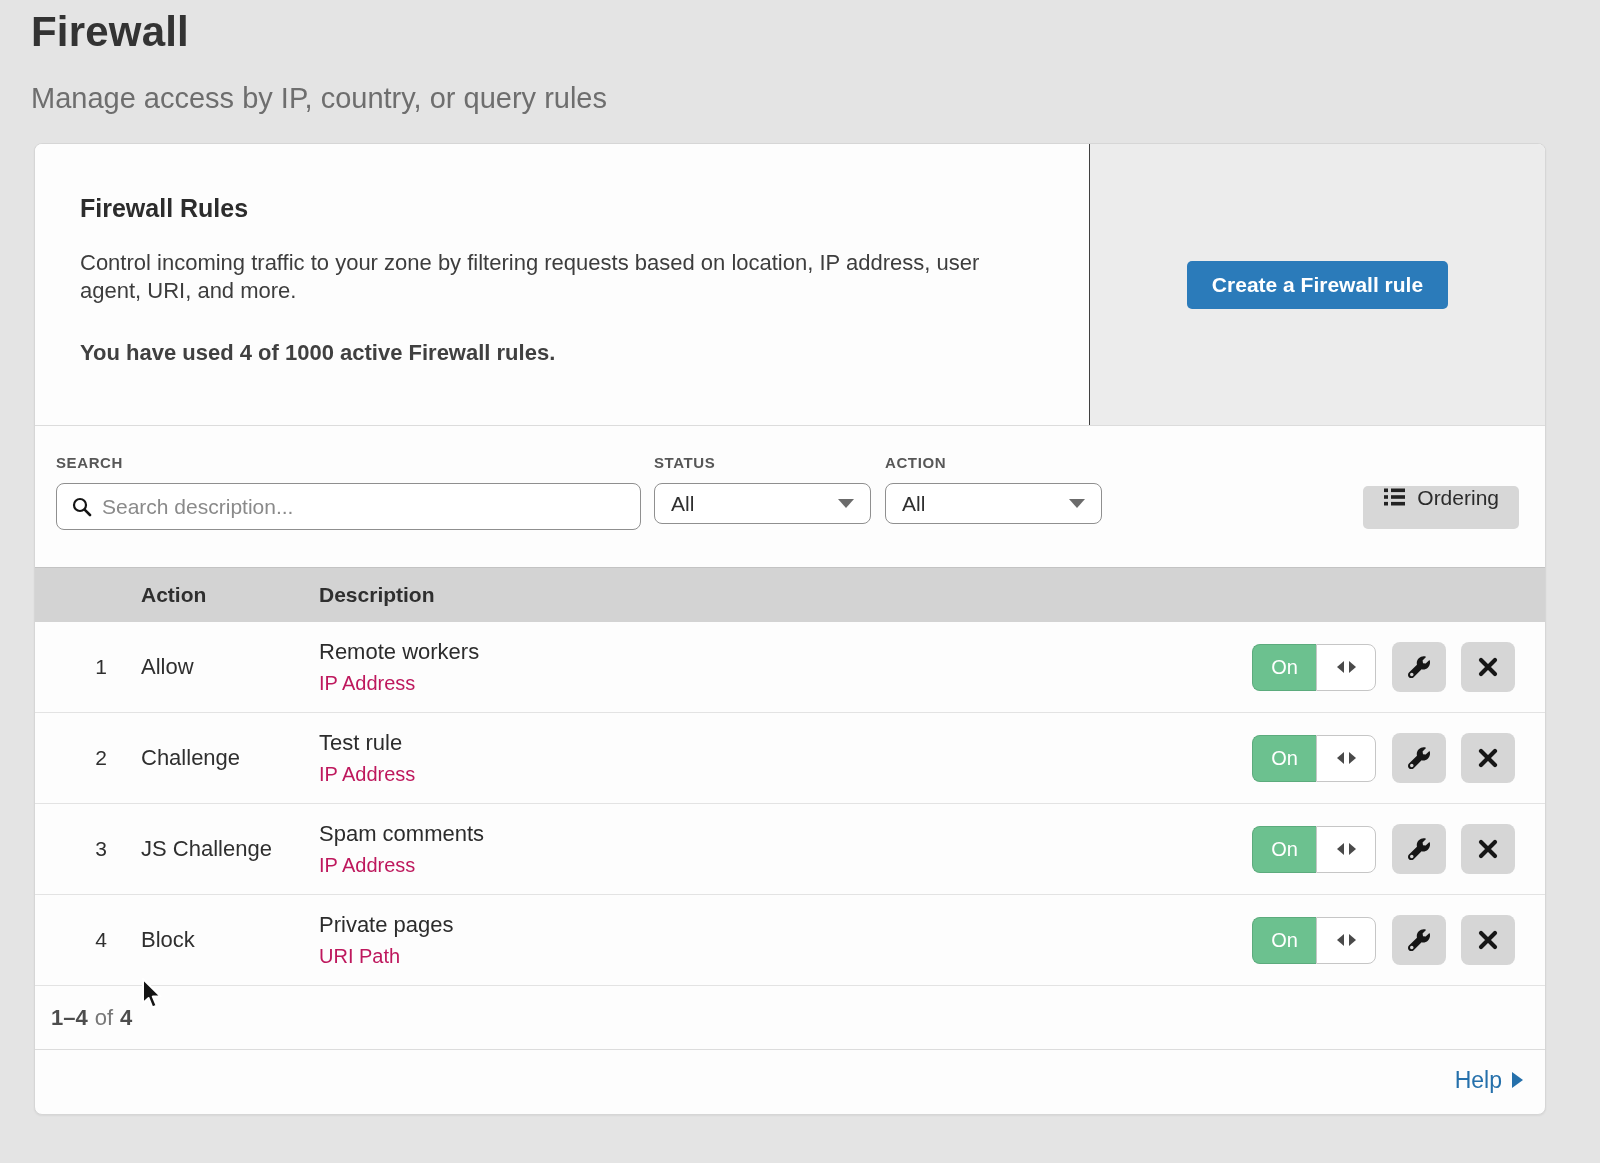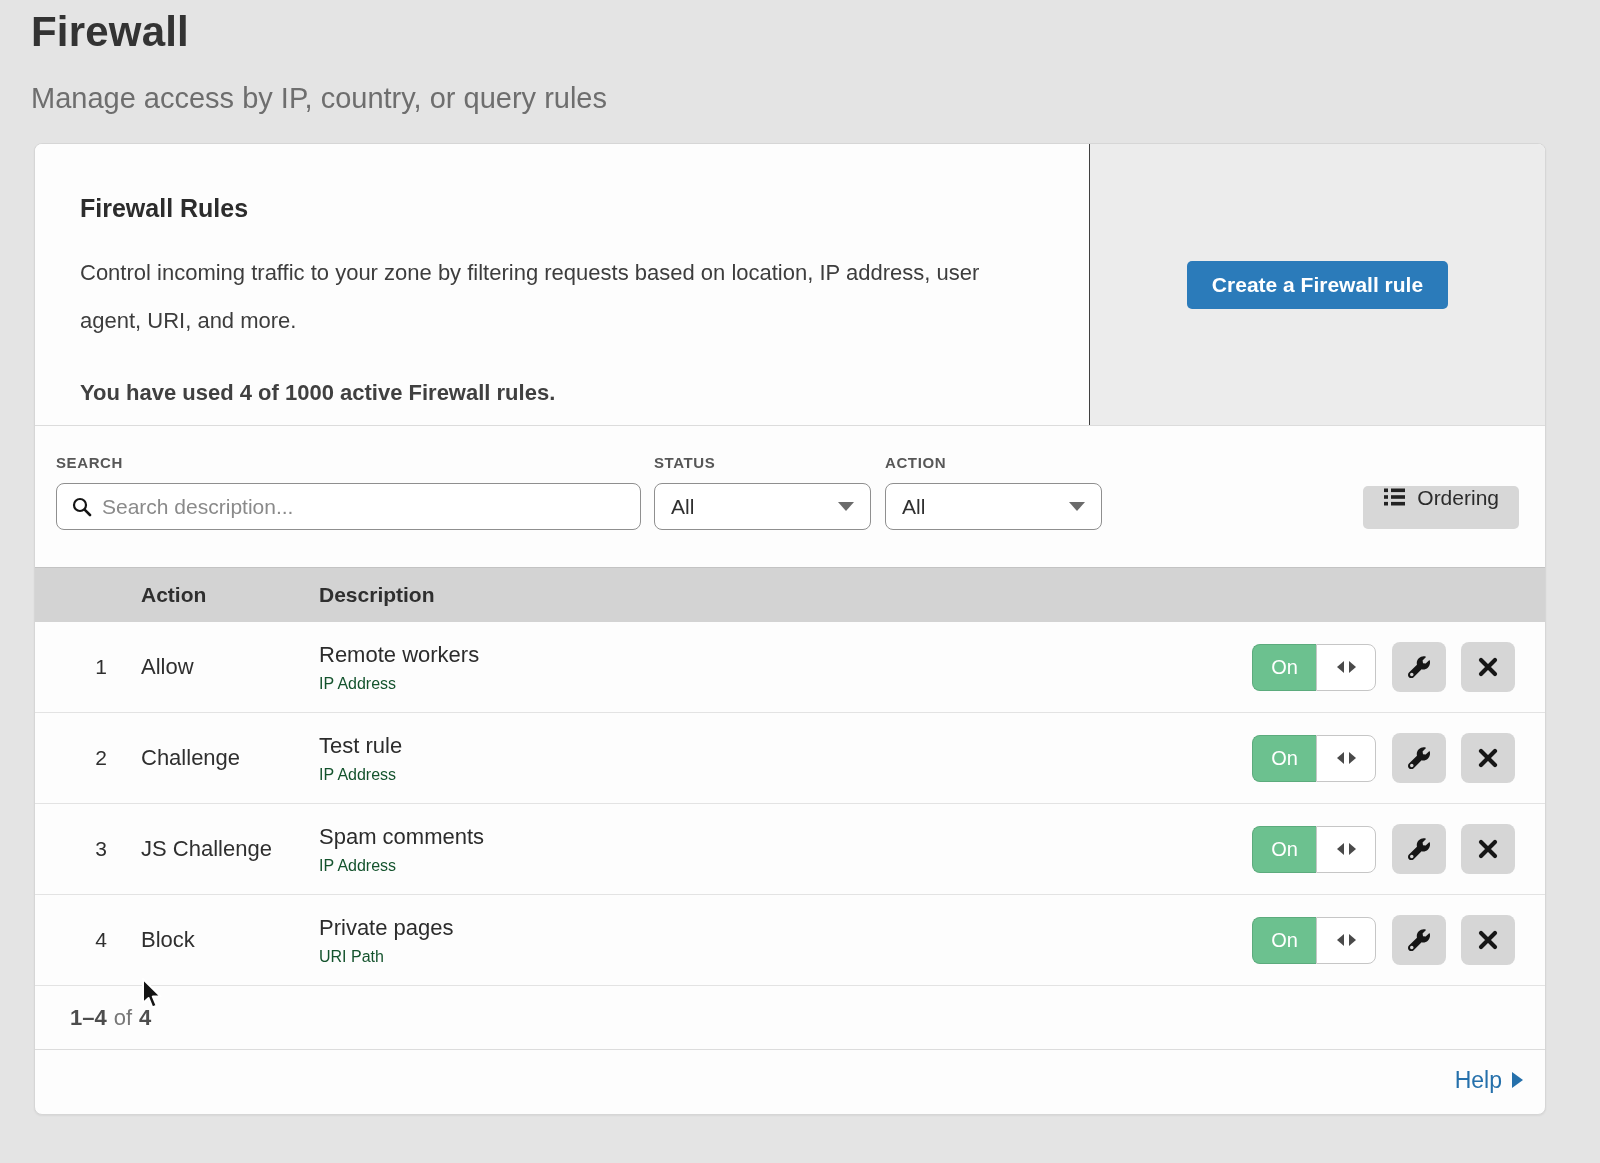--- a/index.html
+++ b/index.html
@@ -29,21 +29,21 @@
     box-shadow: 0 1px 2px rgba(0,0,0,0.06);
   }
 
   .card-top { display: flex; height: 282px; border-bottom: 1px solid #dcdcdc; }
   .card-top-left { flex: 1; padding: 50px 45px 0 45px; background: #fdfdfd; }
   .card-top-right {
     width: 456px; background: #ececec; border-left: 1px solid #404040;
     display: flex; align-items: center; justify-content: center;
   }
   .card-heading { font-size: 25px; font-weight: 700; color: #2c2c2c; margin-bottom: 26px; }
-  .card-desc { font-size: 22px; line-height: 48px; color: #3d3d3d; max-width: 955px; }
+  .card-desc { font-size: 22px; line-height: 28px; color: #3d3d3d; max-width: 955px; }
   .card-usage { margin-top: 35px; font-size: 22px; font-weight: 700; color: #404040; }
   .create-btn {
     background: #2b7bba; color: #ffffff; border: none; cursor: pointer;
     font-family: inherit; font-size: 21px; font-weight: 600;
     padding: 12px 25px; border-radius: 5px;
   }
 
   
   .filters { position: relative; height: 141px; background: #fdfdfd; }
   .filter-label {
@@ -59,21 +59,21 @@
     border: 1.5px solid #8f8f8f; border-radius: 8px;
     background: #fff; display: flex; align-items: center; padding: 0 14px; gap: 9px;
   }
   .search-box input {
     flex: 1; border: none; outline: none; background: transparent;
     font-family: inherit; font-size: 21px; color: #333;
   }
   .search-box input::placeholder { color: #8a8a8a; }
   .select {
     position: absolute; top: 57px;
-    width: 217px; height: 47px;
+    width: 217px; height: 41px;
     border: 1.5px solid #8f8f8f; border-radius: 8px;
     background: #fff; display: flex; align-items: center;
     padding: 0 16px; font-size: 21px; color: #2f2f2f; cursor: pointer;
   }
   .sel-status { left: 619px; }
   .sel-action { left: 850px; }
   .caret {
     margin-left: auto; width: 0; height: 0;
     border-left: 8px solid transparent; border-right: 8px solid transparent;
     border-top: 9px solid #6b6b6b;
@@ -95,21 +95,21 @@
   .col-action { width: 178px; flex-shrink: 0; }
   .col-desc { flex: 1; min-width: 0; }
 
   .trow {
     height: 91px; background: #fdfdfd; border-bottom: 1px solid #e3e3e3;
     display: flex; align-items: center;
   }
   .cell-num { font-size: 21px; color: #2f2f2f; }
   .cell-action { font-size: 22px; color: #2f2f2f; }
   .desc-title { font-size: 22px; color: #2c2c2c; margin-bottom: 7px; }
-  .desc-sub { font-size: 16px; color: #14532d; }
+  .desc-sub { font-size: 20px; color: #be185d; }
 
   .row-controls { margin-left: auto; display: flex; align-items: center; padding-right: 30px; }
   .toggle { display: flex; height: 47px; cursor: pointer; }
   .toggle-on {
     width: 64px; background: #6cc18f; color: #fff;
     display: flex; align-items: center; justify-content: center;
     font-size: 20px; border-radius: 8px 0 0 8px;
     border: 1px solid #5cab7d; border-right: none;
   }
   .toggle-handle {
@@ -122,21 +122,21 @@
   .icon-btn {
     width: 54px; height: 50px; background: #d6d6d6; border: none; border-radius: 8px;
     display: flex; align-items: center; justify-content: center; cursor: pointer;
   }
   .btn-wrench { margin-left: 16px; }
   .btn-delete { margin-left: 15px; }
 
   
   .pagination {
     height: 64px; display: flex; align-items: center;
-    padding-left: 35px; border-bottom: 1px solid #dcdcdc;
+    padding-left: 16px; border-bottom: 1px solid #dcdcdc;
     font-size: 22px; color: #777;
   }
   .pagination b { color: #4d4d4d; font-weight: 700; }
   .pagination .sep { margin: 0 7px; }
   .foot {
     height: 60px; display: flex; align-items: center; justify-content: flex-end;
     padding-right: 22px;
   }
   .help-link {
     display: flex; align-items: center; gap: 10px; cursor: pointer;

